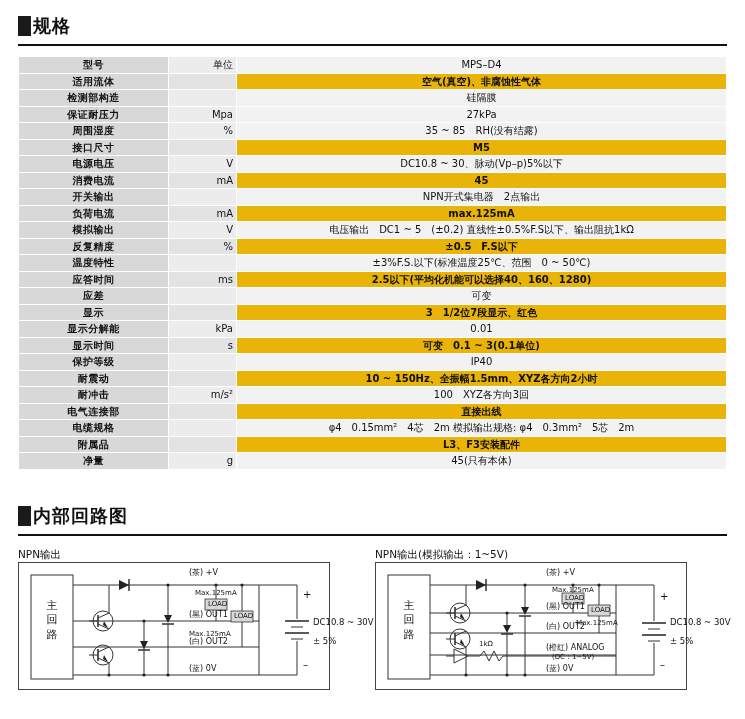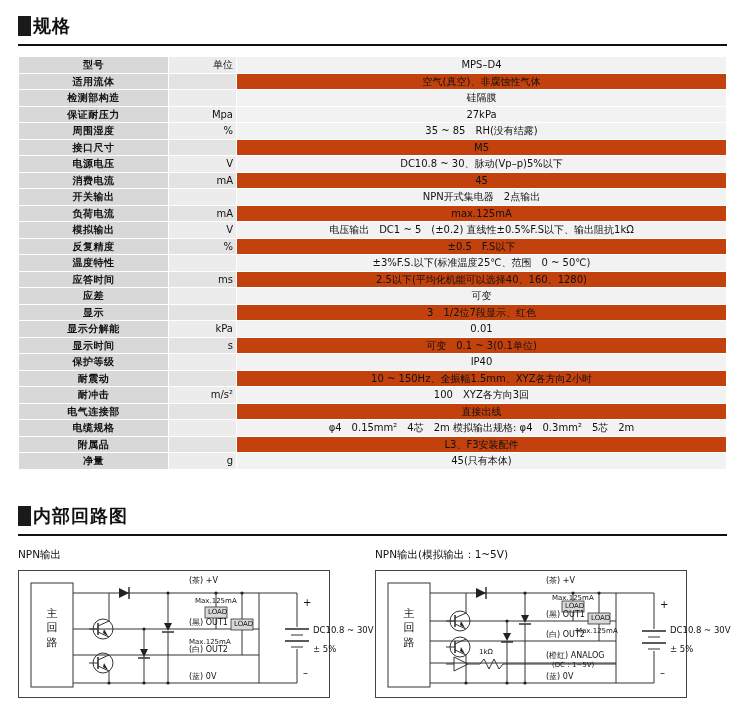--- a/index.html
+++ b/index.html
@@ -63,39 +63,38 @@
     width: 68px;
     background: #ececec;
     text-align: right;
     color: #111;
   }
   td.c3 {
     background: #f2f2f2;
     text-align: center;
     color: #111;
   }
-  tr.alt td.c3 { background: #c2410c; }
+  tr.alt td.c3 { background: #eab308; font-weight: bold; }
   tr.alt td.c2 { background: #e3e3e3; }
 
   
   #circ-head { margin-top: 34px; }
   .circuits {
     position: relative;
     margin-top: 12px;
     padding: 0 18px;
     height: 180px;
   }
   .circ {
     position: absolute;
     top: 0;
   }
   .circ-title {
     font-size: 10.5px;
     color: #111;
-    margin-bottom: 8px;
   }
   .circ-box {
     position: relative;
     border: 1px solid #444;
     background: #fff;
   }
   .lbl {
     position: absolute;
     font-size: 8px;
     color: #111;

